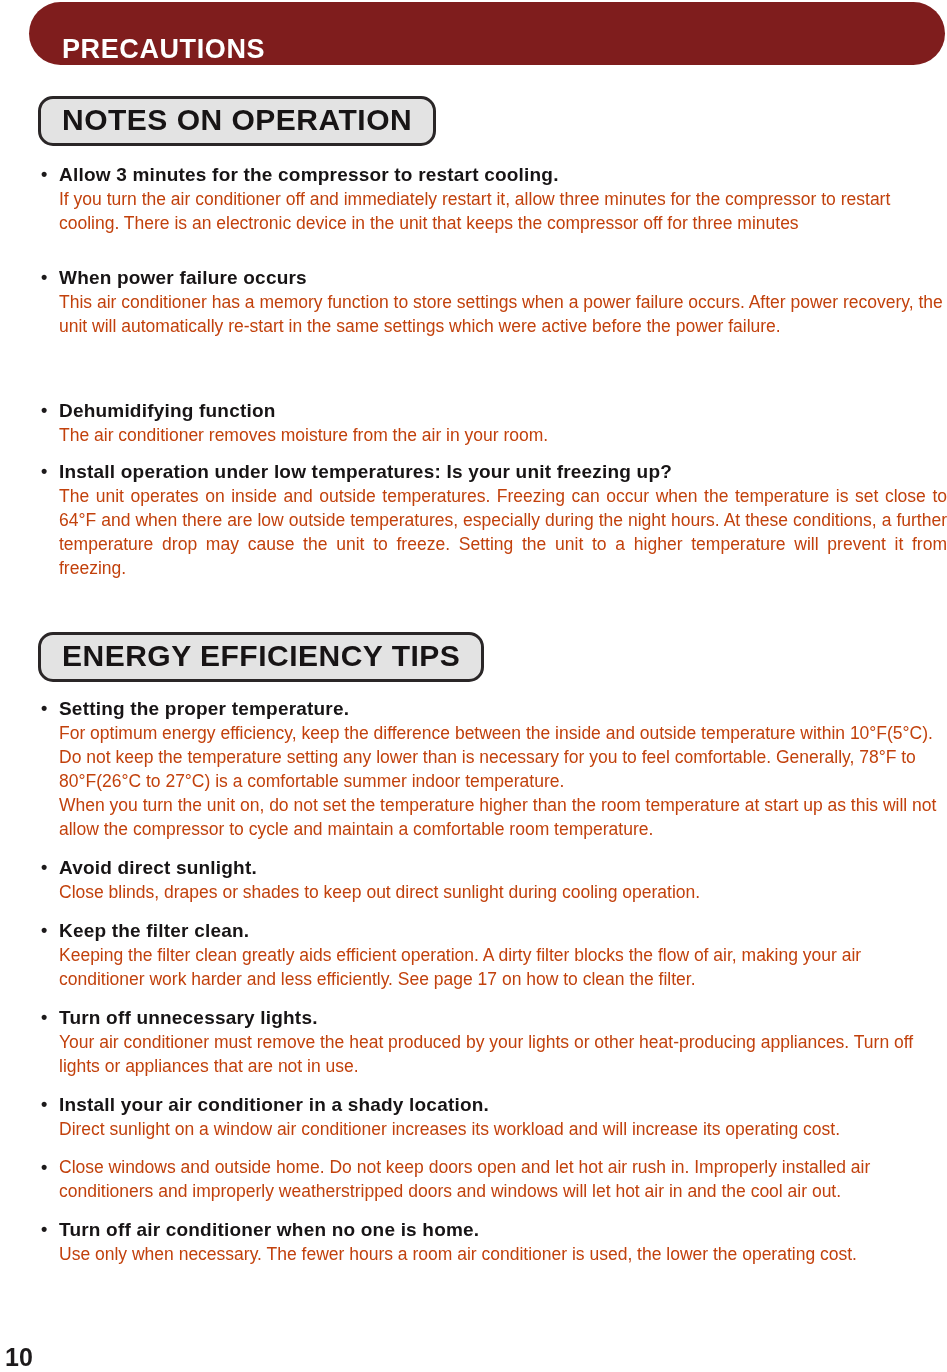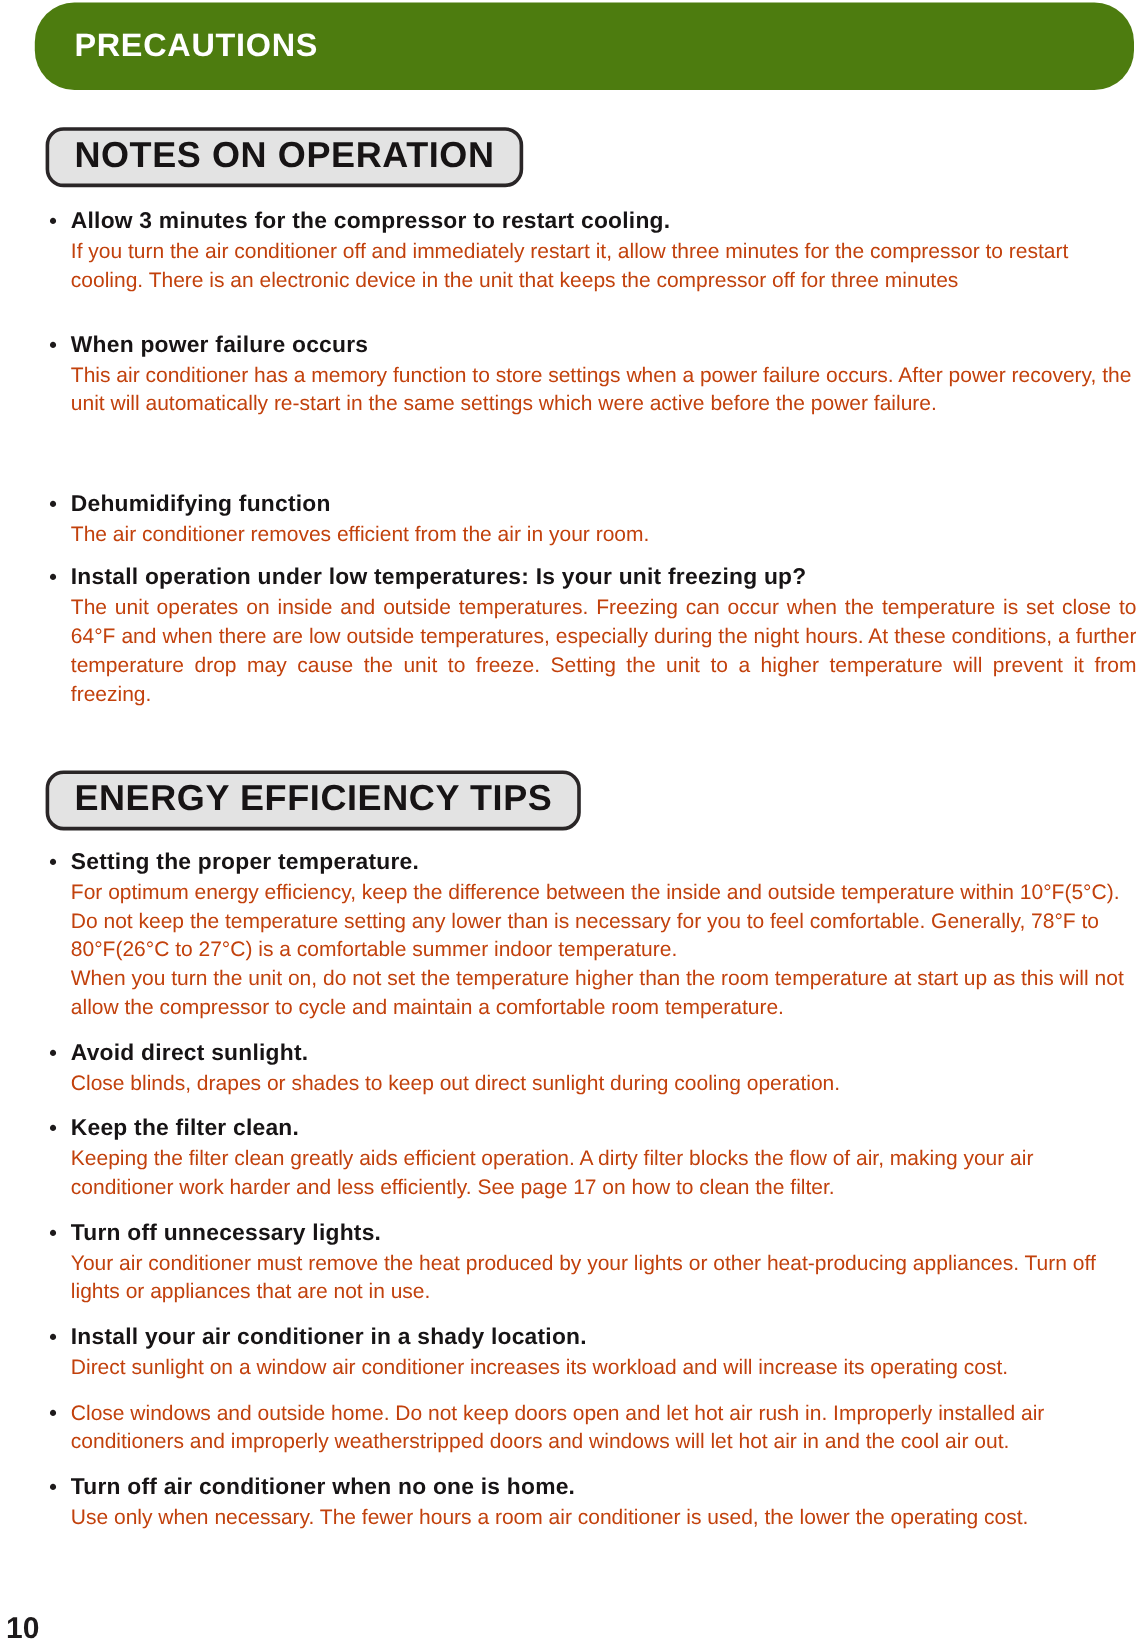--- a/index.html
+++ b/index.html
@@ -6,25 +6,25 @@
   body {
     width: 947px; height: 1372px;
     background: #ffffff;
     font-family: "Liberation Sans", sans-serif;
     color: #1d1a1b;
     position: relative;
     overflow: hidden;
   }
   .header-bar {
     margin: 2px 2px 0 29px;
-    height: 73px;
-    background: #4d7c0f;
+    height: 63px;
+    background: #7f1d1d;
     border-radius: 33px;
     display: flex;
-    align-items: center;
+    align-items: flex-end;
   }
   .header-title {
     color: #ffffff;
     font-size: 27px;
     font-weight: bold;
     letter-spacing: 0.6px;
     padding-left: 33px;
   }
   .content {
     padding-left: 38px;
@@ -107,21 +107,21 @@
     <div>
       <div class="item-title">When power failure occurs</div>
       <div class="item-body">This air conditioner has a memory function to store settings when a power failure occurs. After power recovery, the unit will automatically re-start in the same settings which were active before the power failure.</div>
     </div>
   </div>
 
   <div class="item gap-xl">
     <span class="bullet">•</span>
     <div>
       <div class="item-title">Dehumidifying function</div>
-      <div class="item-body">The air conditioner removes efficient from the air in your room.</div>
+      <div class="item-body">The air conditioner removes moisture from the air in your room.</div>
     </div>
   </div>
 
   <div class="item gap-sm just">
     <span class="bullet">•</span>
     <div>
       <div class="item-title">Install operation under low temperatures: Is your unit freezing up?</div>
       <div class="item-body">The unit operates on inside and outside temperatures. Freezing can occur when the temperature is set close to 64°F and when there are low outside temperatures, especially during the night hours. At these conditions, a further temperature drop may cause the unit to freeze. Setting the unit to a higher temperature will prevent it from freezing.</div>
     </div>
   </div>

